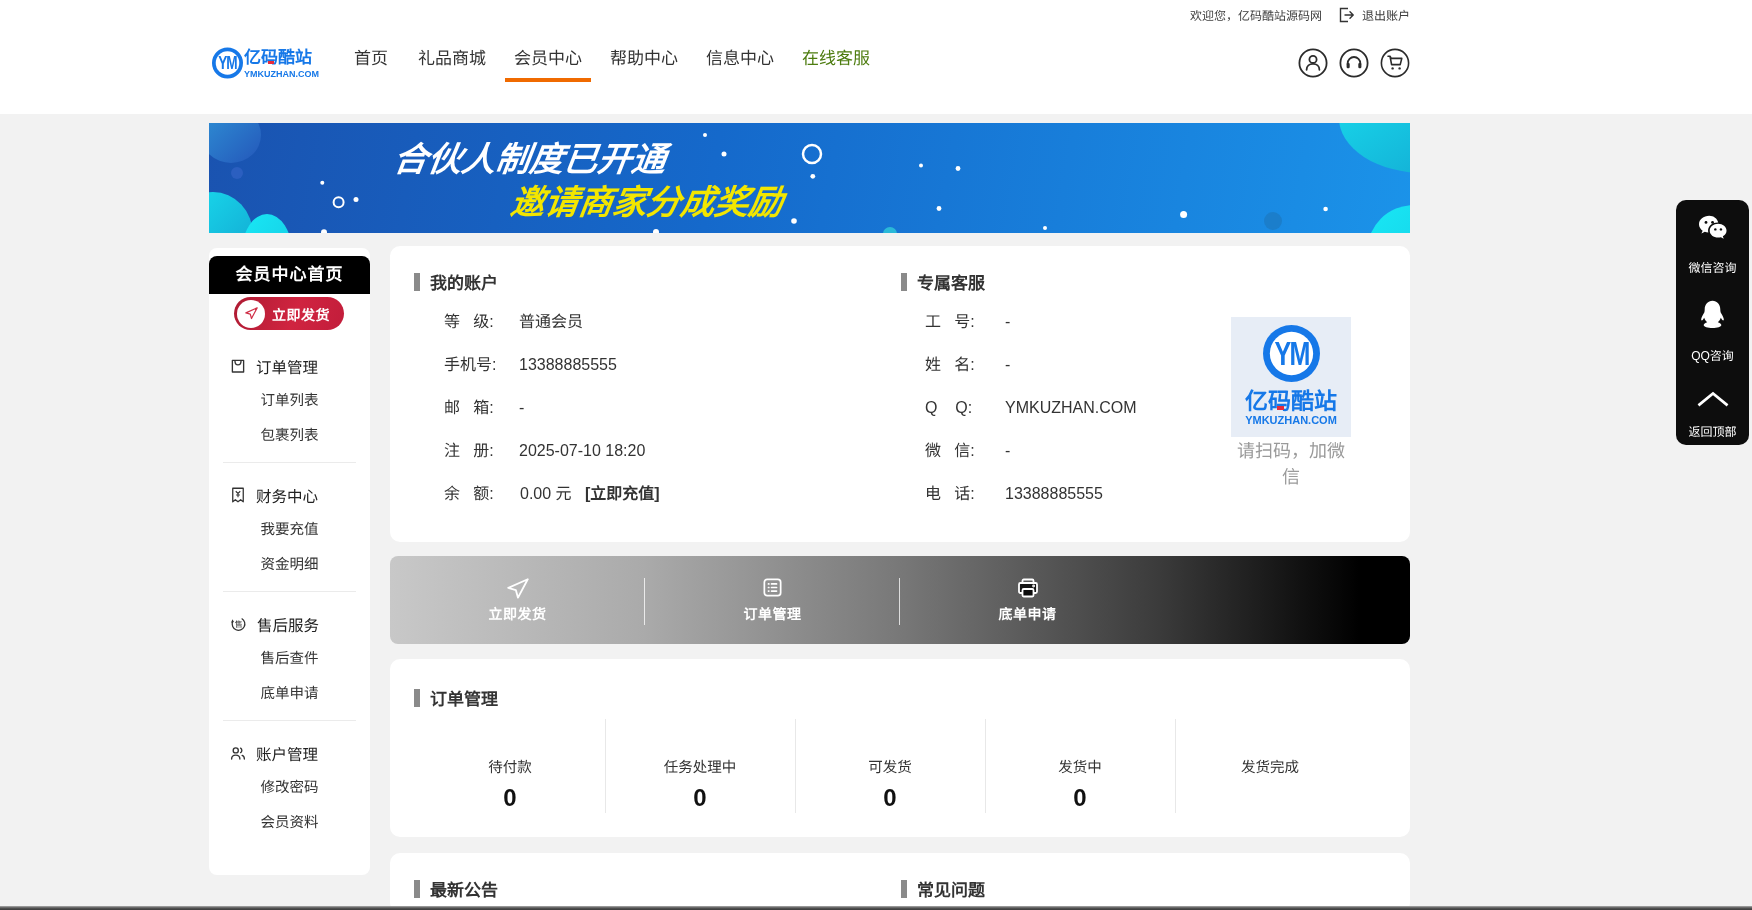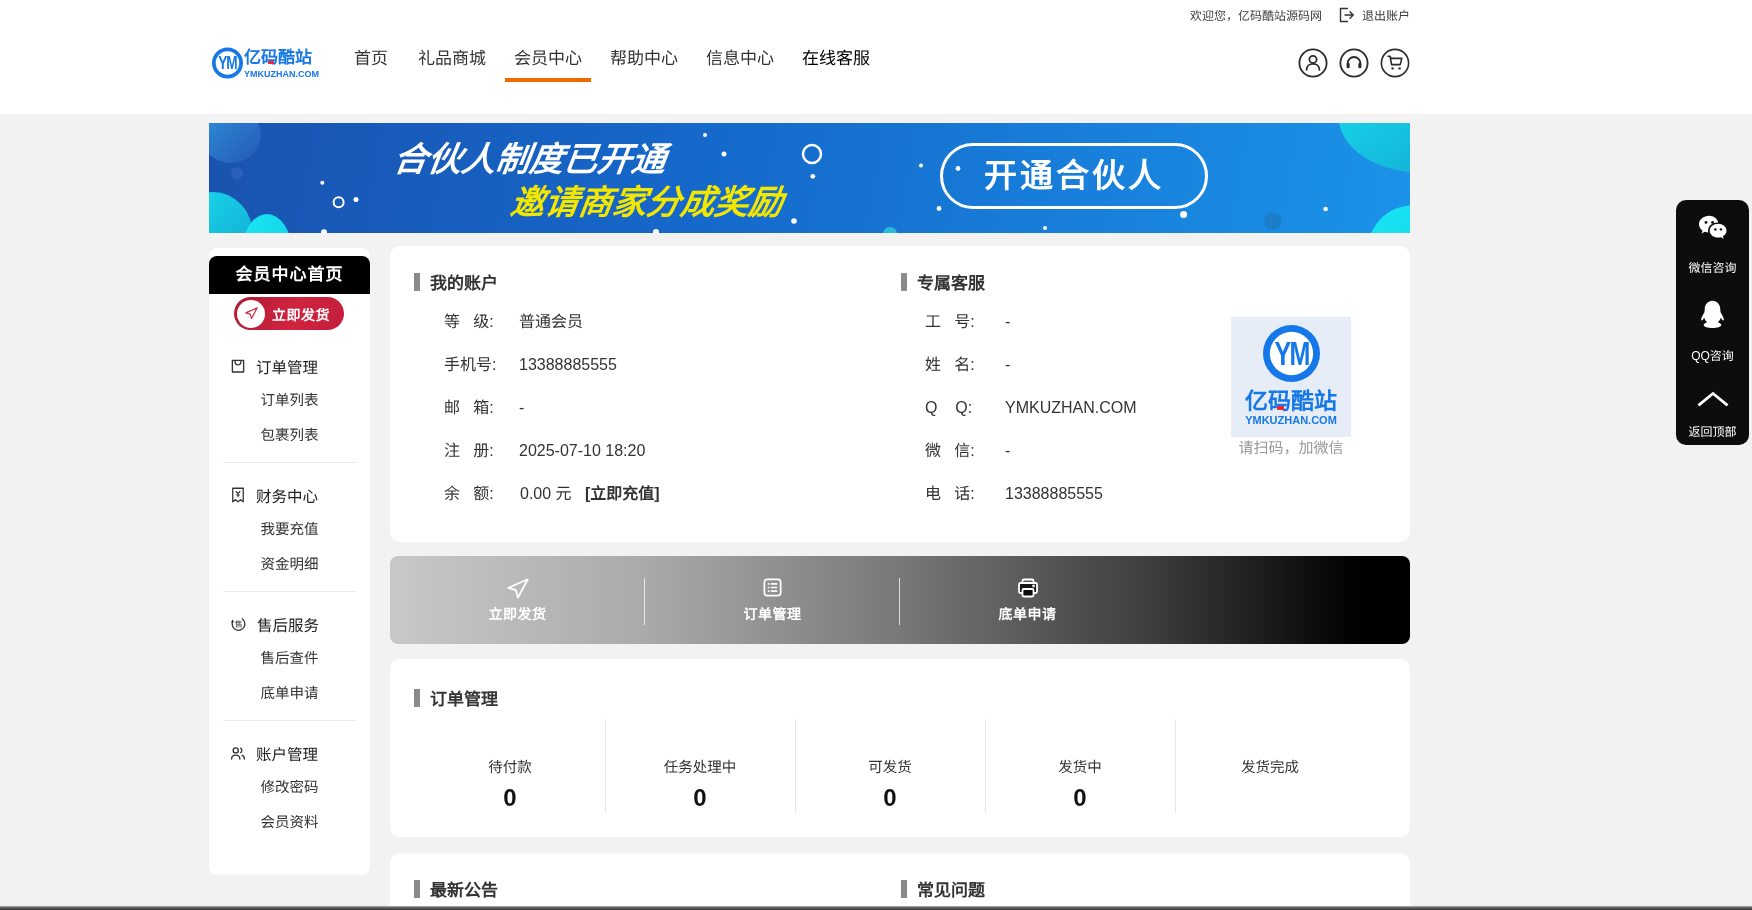--- a/index.html
+++ b/index.html
@@ -12,21 +12,21 @@
 .topbar{position:absolute;top:6px;right:342px;font-size:12px;color:#404040;display:flex;align-items:center;gap:8px;}
 .topbar .sep{width:0px;}
 .logo{position:absolute;left:212px;top:47px;display:flex;align-items:flex-start;}
 .logotext{margin-left:1px;margin-top:2px;}
 .logotext .cn{font-size:17px;line-height:17.5px;font-weight:bold;color:#1678e8;position:relative;}
 .logotext .cn .red{position:absolute;left:23.5px;bottom:2.5px;width:6.5px;height:3.5px;background:#e62b3c;}
 .logotext .en{font-size:9px;font-weight:bold;color:#1678e8;letter-spacing:0px;margin-top:2px;}
 .nav{position:absolute;left:338px;top:38px;display:flex;height:36px;align-items:center;}
 .nav a{display:block;text-align:left;font-size:17px;color:#333;text-decoration:none;position:relative;padding:0 14px;}
 .nav a.first{padding:0 16px;}
-.nav a.gray{color:#000000;}
+.nav a.gray{color:#4d7c0f;}
 .nav a.active::after{content:"";position:absolute;left:50%;transform:translateX(-50%);top:34px;width:86px;height:4px;background:#f06a00;}
 .hicons{position:absolute;left:1298px;top:48px;display:flex;gap:11px;}
 
 .banner{position:absolute;left:209px;top:123px;width:1201px;height:110px;background:linear-gradient(100deg,#1a53b0 0%,#1569cb 42%,#1b93e9 100%);overflow:hidden;}
 .banner .t1{position:absolute;left:185px;top:16px;font-size:34px;line-height:40px;font-weight:bold;color:#fff;font-style:italic;transform:skewX(-8deg);}
 .banner .t2{position:absolute;left:302px;top:59px;font-size:34px;line-height:40px;font-weight:bold;color:#f3e600;font-style:italic;transform:skewX(-8deg);}
 .banner .btn{position:absolute;left:731px;top:20px;width:268px;height:66px;border:3px solid #fff;border-radius:33px;color:#fff;font-size:33px;font-weight:bold;text-align:center;line-height:60px;letter-spacing:3px;}
 
 .sidebar{position:absolute;left:209px;top:248px;width:161px;height:627px;background:#fff;border-radius:8px;}
 .sidebar .head{height:38px;background:#000;border-radius:8px 8px 0 0;color:#fff;font-size:17px;font-weight:bold;text-align:center;line-height:38px;letter-spacing:1px;margin-top:8px;}
@@ -41,21 +41,21 @@
 
 .card{position:absolute;background:#fff;border-radius:10px;}
 .card1{left:390px;top:246px;width:1020px;height:296px;}
 .ctitle{position:absolute;font-size:17px;font-weight:bold;color:#333;display:flex;align-items:center;}
 .ctitle .bar{width:6px;height:18px;background:#8a8a8a;margin-right:10px;}
 .row{position:absolute;font-size:16px;line-height:21px;color:#333;}
 .row .lab{display:inline-block;}
 .qrbox{position:absolute;left:841px;top:71px;width:120px;height:120px;background:#e7edf6;text-align:center;}
 .qrbox .cn2{font-size:23px;line-height:23px;font-weight:bold;color:#1678e8;margin-top:4px;position:relative;}
 .qrbox .en2{font-size:11px;font-weight:bold;color:#1678e8;margin-top:1px;}
-.qrtip{position:absolute;left:841px;top:190px;width:120px;text-align:center;font-size:15px;color:#9a9a9a;}
+.qrtip{position:absolute;left:841px;top:190px;width:120px;text-align:center;font-size:18px;color:#9a9a9a;}
 
 .blackbar{position:absolute;left:390px;top:556px;width:1020px;height:88px;border-radius:8px;background:linear-gradient(90deg,#c8c8c8 0%,#aaaaaa 25%,#787878 50%,#3c3c3c 75%,#000 95%);display:flex;}
 .bbitem{width:255px;text-align:center;color:#fff;position:relative;}
 .bbitem .ic{margin-top:20px;height:26px;}
 .bbitem .tx{font-size:14px;font-weight:bold;margin-top:1px;letter-spacing:0.5px;}
 .bbitem:not(:last-child)::after{content:"";position:absolute;right:0;top:22px;width:1px;height:47px;background:rgba(255,255,255,0.75);}
 
 .card2{left:390px;top:659px;width:1020px;height:178px;}
 .statcol{position:absolute;top:96px;width:190px;text-align:center;}
 .statcol .sl{font-size:14.5px;color:#333;}
@@ -162,21 +162,20 @@
     <circle cx="836" cy="105" r="2" fill="#fff"></circle>
     <circle cx="974.6" cy="91.4" r="3.5" fill="#fff"></circle>
     <circle cx="1116.6" cy="86" r="2.3" fill="#fff"></circle>
     <circle cx="681" cy="111" r="7" fill="#2ab9d8"></circle>
     <circle cx="1064" cy="98" r="9" fill="#1b7ecb"></circle>
     <ellipse cx="1215" cy="-5" rx="85" ry="55" fill="url(#cy)"></ellipse>
     <circle cx="1205" cy="129" r="47" fill="url(#cy2)"></circle>
   </svg>
   <div class="t1">合伙人制度已开通</div>
   <div class="t2">邀请商家分成奖励</div>
-  <div class="btn">开通合伙人</div>
 </div>
 
 <div class="sidebar">
   <div class="head">会员中心首页</div>
   <div class="redbtn">
     <div class="circ">
       <svg width="15" height="15" viewBox="0 0 24 24" fill="none" stroke="#d03048" stroke-width="2" stroke-linejoin="round">
           <path d="M21 3L3 11l7 2 2 7 9-17z"></path>
         </svg>
     </div>

